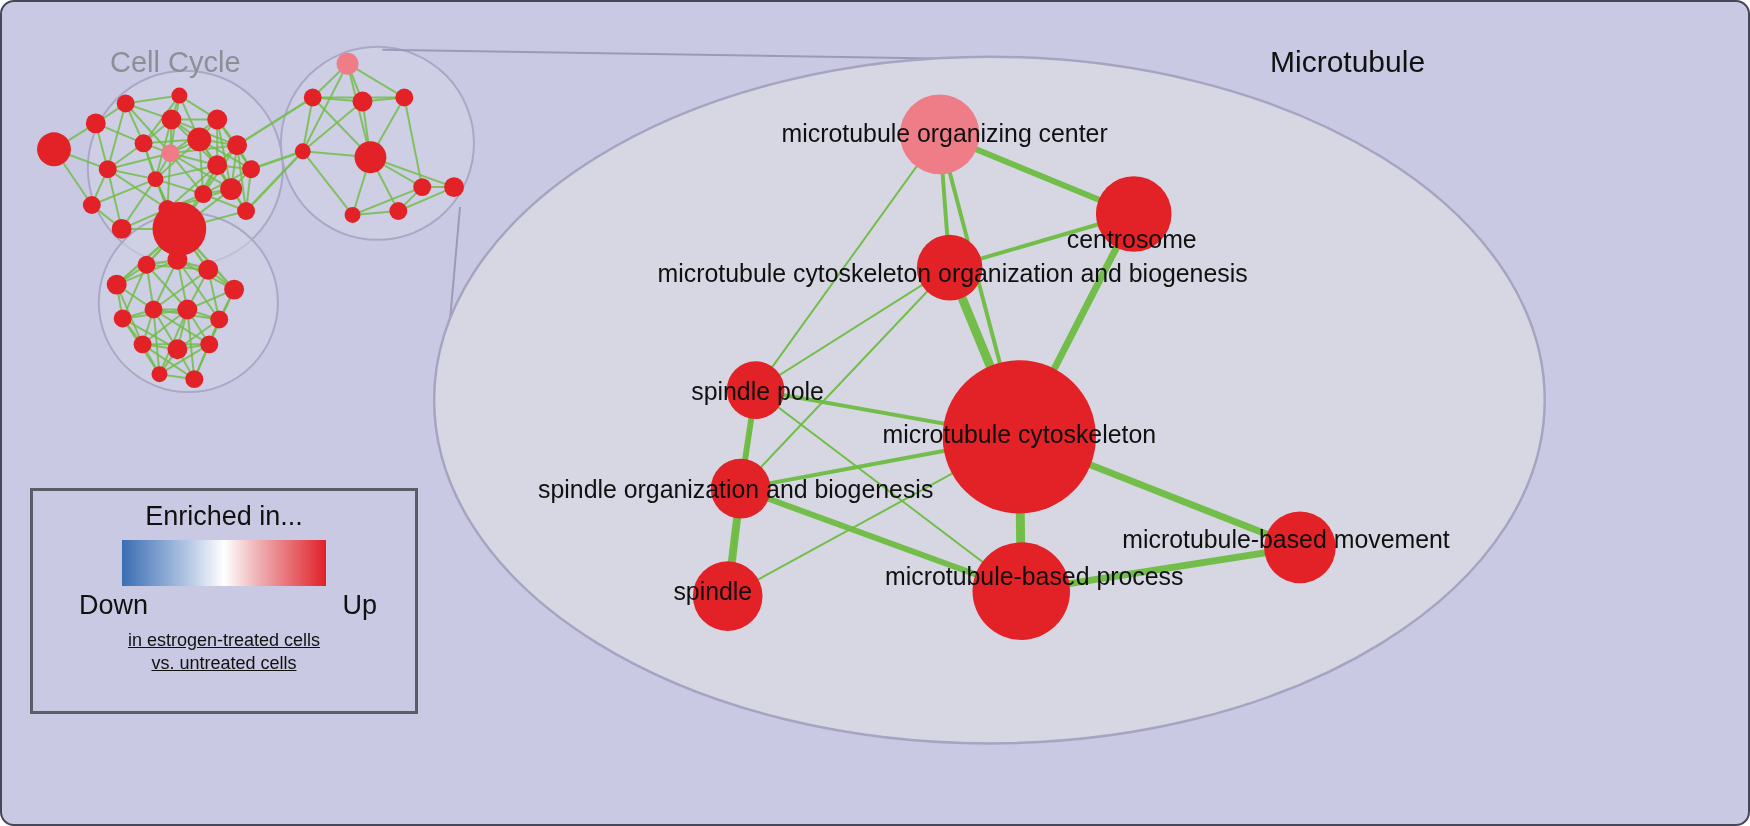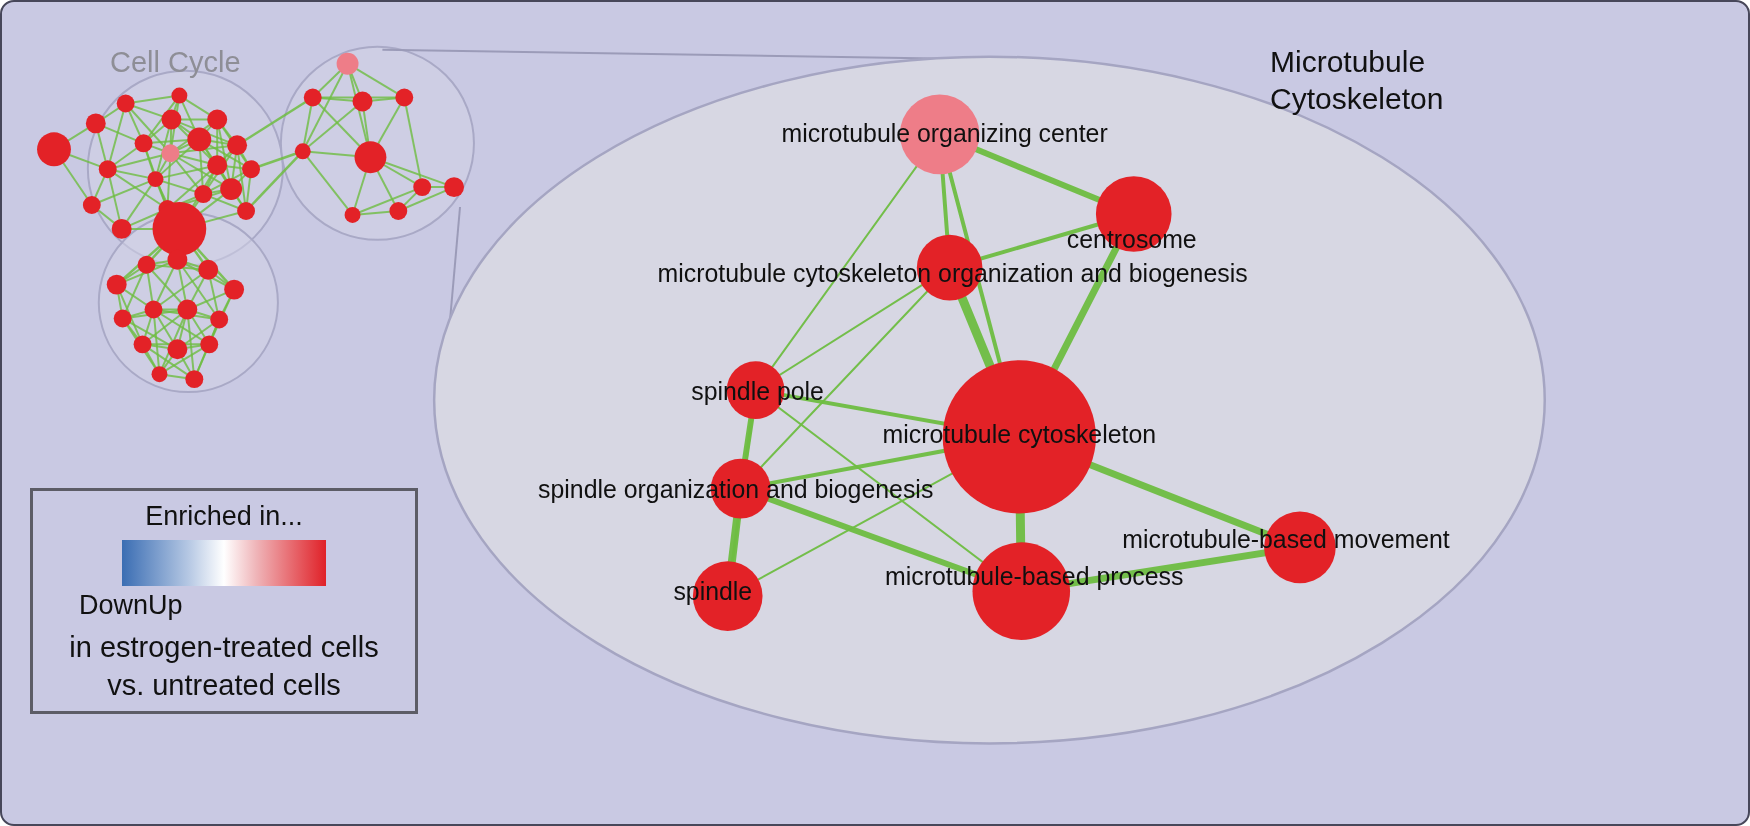--- a/index.html
+++ b/index.html
@@ -14,22 +14,22 @@
   .overlay { position:absolute; color:#8e8e96; }
   .cell-cycle-label { left:108px; top:44px; font-size:29px; }
   .ubiquitin-label { left:30px; top:380px; font-size:29px; line-height:1.28; }
   .mt-title { left:1268px; top:42px; width:236px; font-size:30px; line-height:1.22; color:#111111; }
   .legend {
     position:absolute; left:28px; top:486px; width:388px; height:226px;
     border:3px solid #5c5c66; box-sizing:border-box; color:#111111;
   }
   .legend-title { text-align:center; margin-top:10px; font-size:27px; }
   .legend-gradient { width:204px; height:46px; margin:8px auto 0; }
-  .legend-row { display:flex; margin:4px 38px 0 46px; font-size:27px; }
-  .legend-caption { text-align:center; font-size:29px; margin-top:8px; line-height:1.3; }
+  .legend-row { display:flex; justify-content:space-between; margin:4px 38px 0 46px; font-size:27px; }
+  .legend-caption { text-align:center; font-size:18px; margin-top:8px; line-height:1.3;text-decoration:underline; }
 </style>
 </head>
 <body>
 
 <div class="figure">
 
   <svg id="network-svg" viewBox="0 0 1750 826">
       <circle cx="182" cy="167" r="98" fill="#d2d2e6" fill-opacity="0.55" stroke="#a9a9c6" stroke-width="2"></circle>
       <circle cx="375" cy="142" r="97" fill="#d2d2e6" fill-opacity="0.55" stroke="#a9a9c6" stroke-width="2"></circle>
       <circle cx="185" cy="302" r="90" fill="#d2d2e6" fill-opacity="0.55" stroke="#a9a9c6" stroke-width="2"></circle>
@@ -288,21 +288,20 @@
       <text x="1288" y="549" text-anchor="middle" font-size="25" fill="#101010">microtubule-based movement</text>
       <text x="1035" y="586" text-anchor="middle" font-size="25" fill="#101010">microtubule-based process</text>
       <text x="712" y="601" text-anchor="middle" font-size="25" fill="#101010">spindle</text>
     </svg>
 
   <div class="overlay cell-cycle-label">Cell Cycle</div>
 
 
   <div class="overlay mt-title">
     <div>Microtubule</div>
-    <div>Cytoskeleton</div>
   </div>
 
   <div class="legend">
     <div class="legend-title">Enriched in...</div>
     <div class="legend-gradient" style="background: linear-gradient(90deg, rgb(58, 109, 179) 0%, rgb(183, 201, 228) 33%, rgb(255, 255, 255) 50%, rgb(239, 180, 184) 66%, rgb(224, 33, 40) 100%);"></div>
     <div class="legend-row">
       <span>Down</span>
       <span>Up</span>
     </div>
     <div class="legend-caption">

